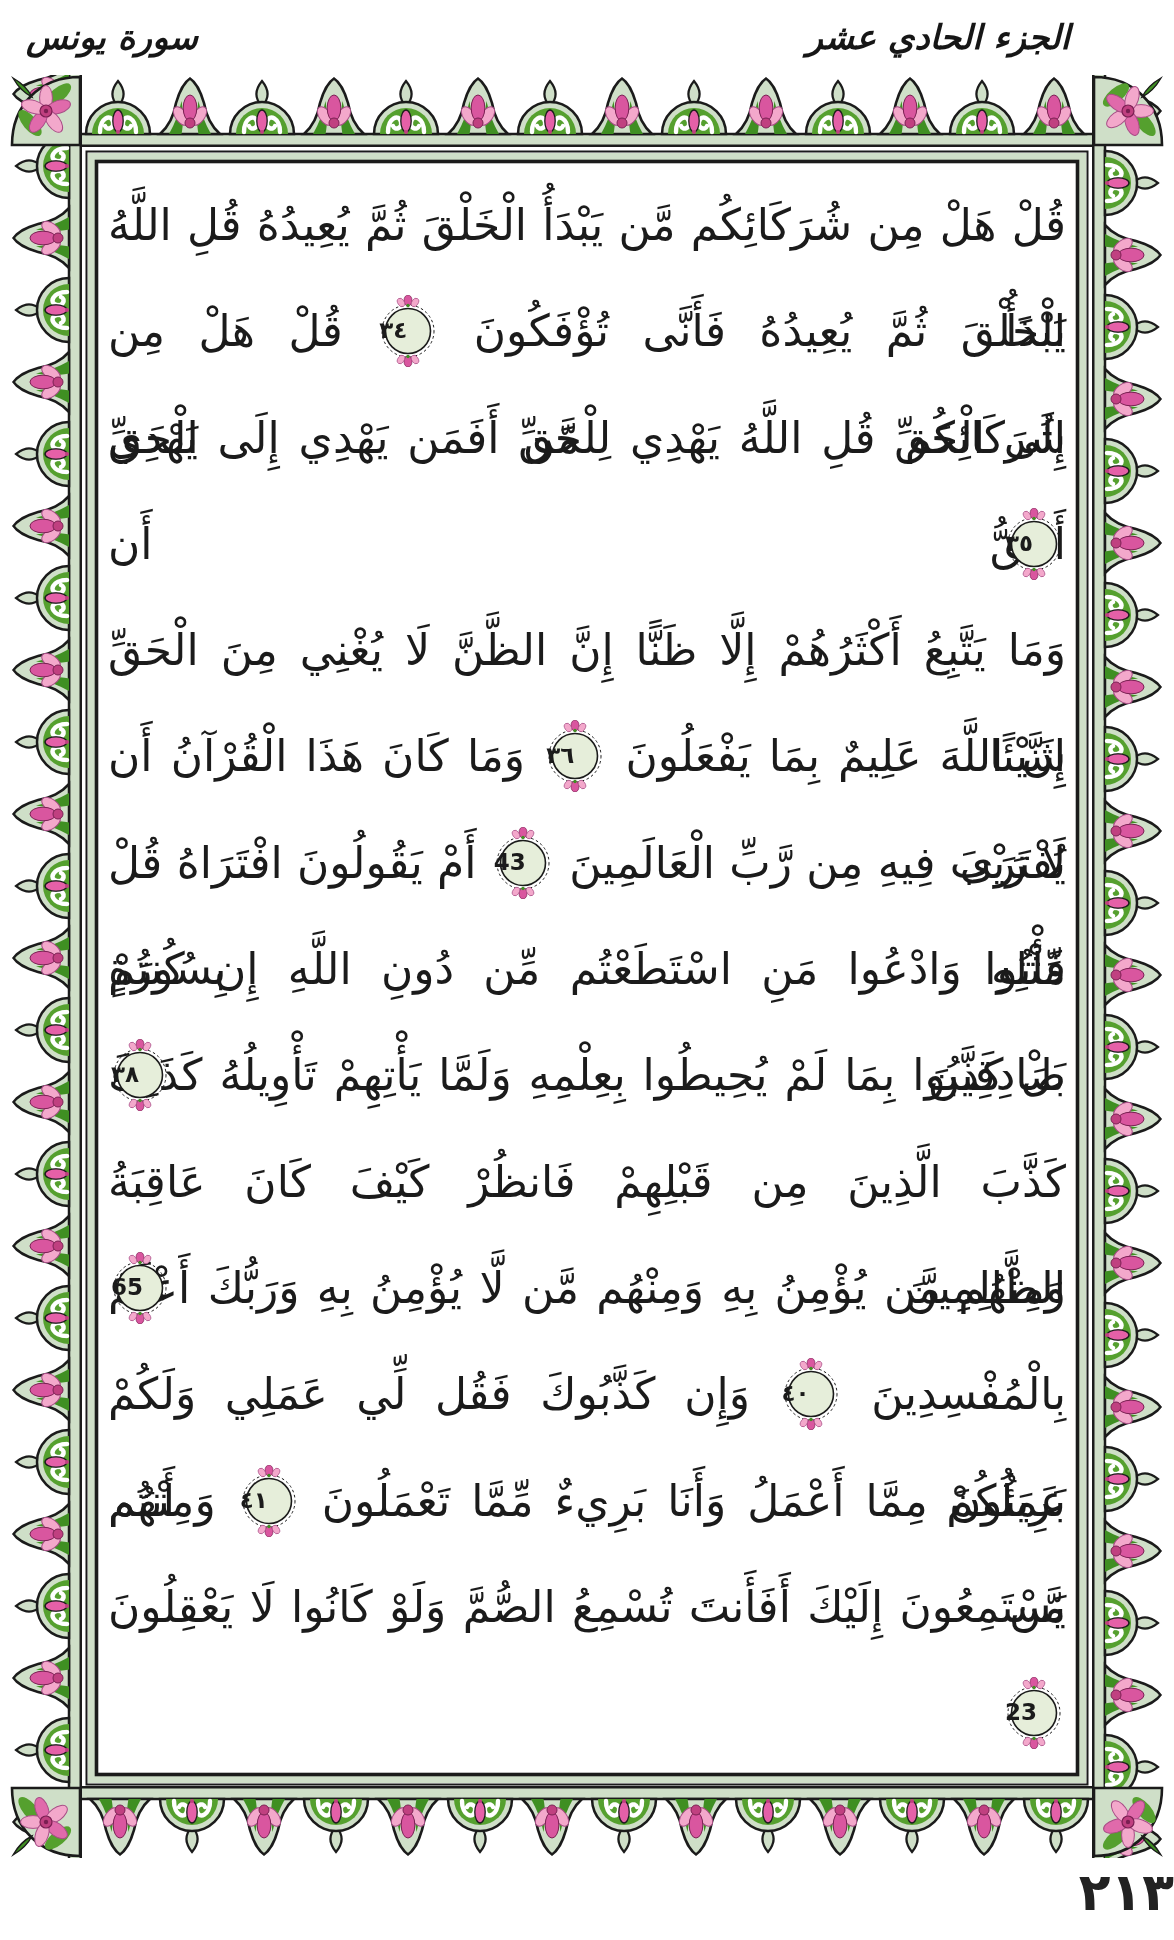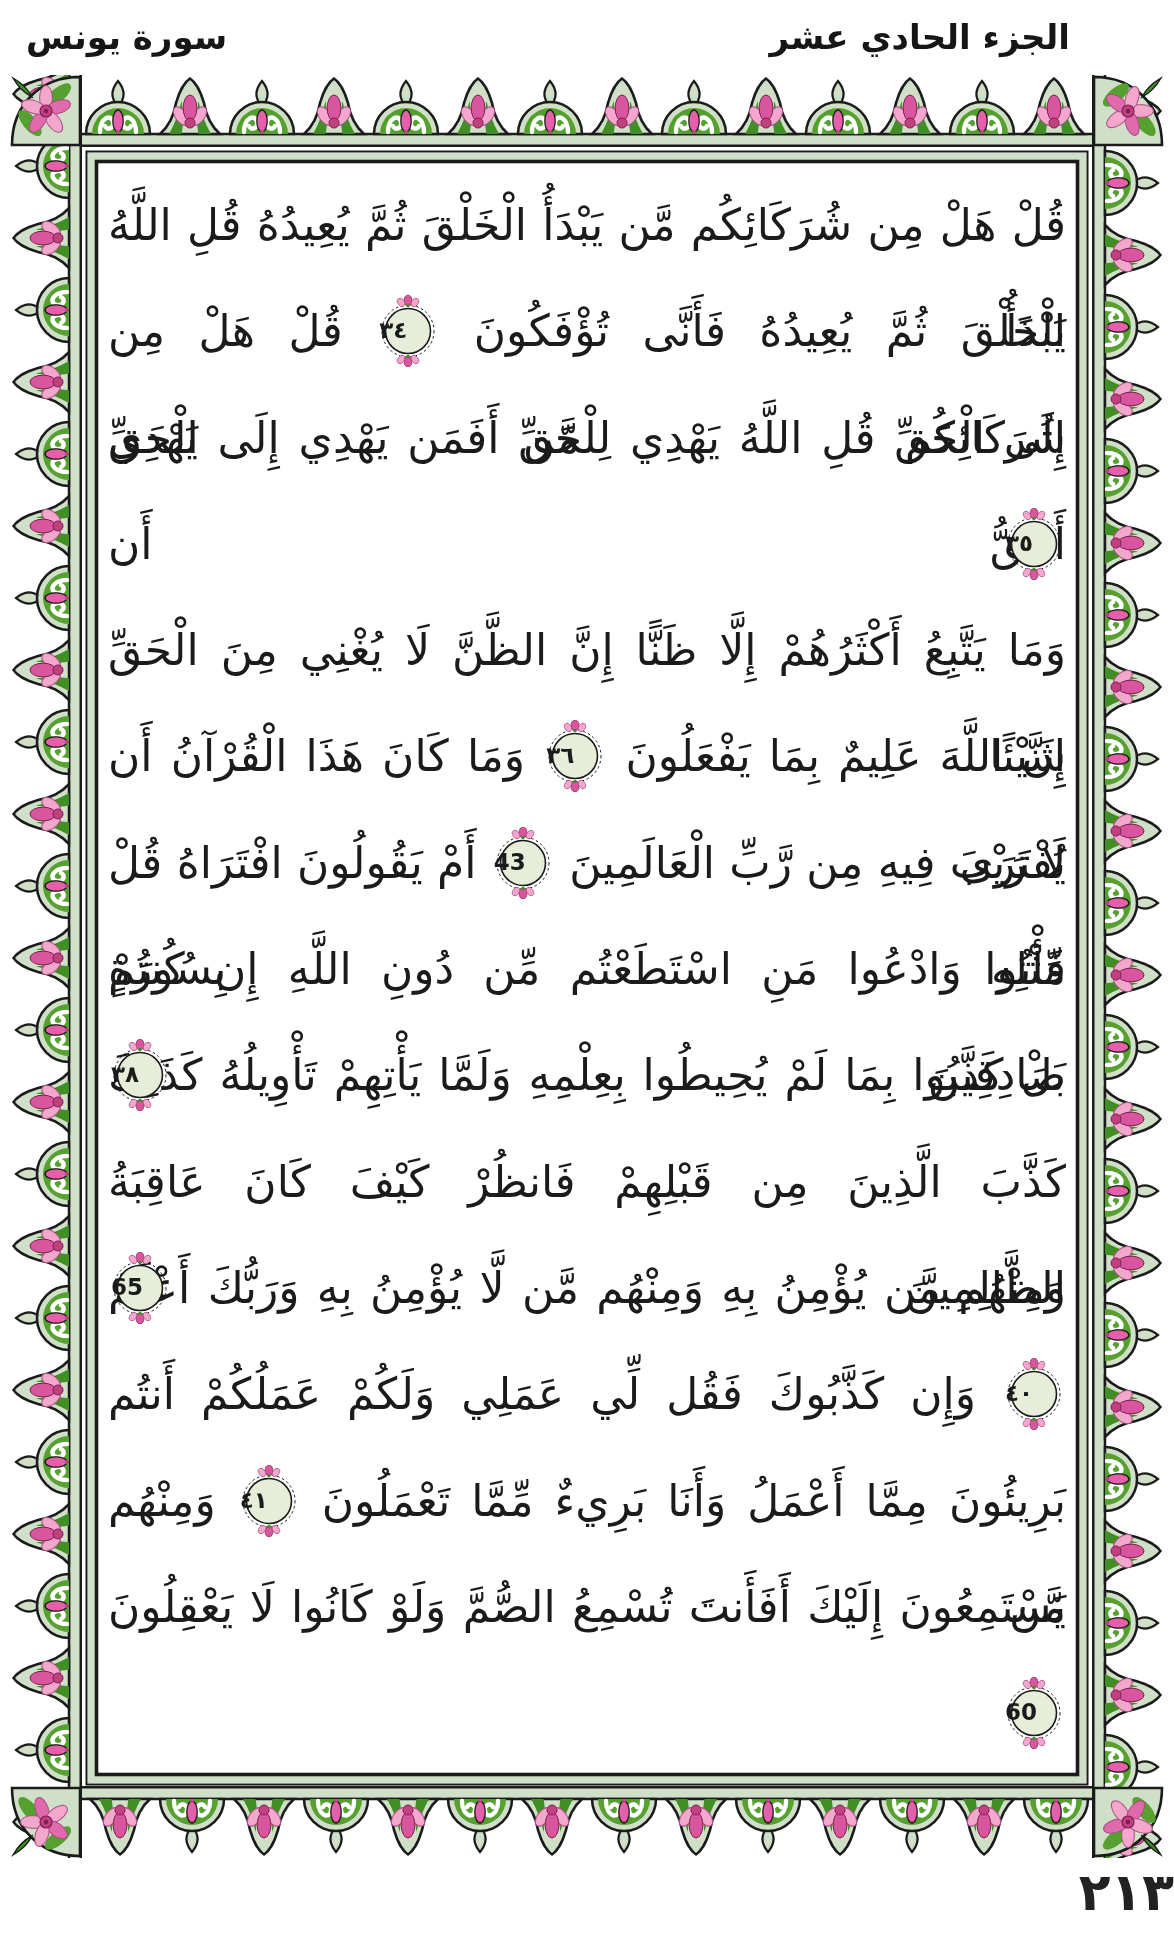--- a/index.html
+++ b/index.html
@@ -8,21 +8,21 @@
     font-family:"DejaVu Sans", sans-serif;color:#1b1b1b;overflow:hidden;
   }
   
   .header-row{
     position:absolute;top:4px;right:0;left:0;height:66px;
     display:flex;justify-content:space-between;align-items:center;
     direction:rtl;padding:0 104px 0 26px;box-sizing:border-box;
   }
   .header-label{
     font-size:34px;font-weight:bold;letter-spacing:0;
-    font-family:"DejaVu Sans", sans-serif;color:#161616;
+    font-family:"DejaVu Sans", sans-serif;color:#161616;font-style:italic;
   }
   
   .frame-svg{position:absolute;left:0;top:0;}
   
   .text-block{
     position:absolute;left:108px;top:172px;width:958px;height:1596px;
     direction:rtl;
   }
   .line{
     height:106.3px;line-height:106.3px;font-size:44px;
@@ -216,21 +216,21 @@
             <circle cx="29" cy="10.5" r="1.7" fill="#3f8f22"></circle>
           </g>
           <g>
             <ellipse cx="29" cy="66.5" rx="4" ry="5.5" fill="#d9569f" stroke="#7a1f52" stroke-width="0.7"></ellipse>
             <ellipse cx="22" cy="64.5" rx="3.2" ry="4.6" fill="#f3a8cb" stroke="#a84c86" stroke-width="0.7" transform="rotate(32 22 64.5)"></ellipse>
             <ellipse cx="36" cy="64.5" rx="3.2" ry="4.6" fill="#f3a8cb" stroke="#a84c86" stroke-width="0.7" transform="rotate(-32 36 64.5)"></ellipse>
             <circle cx="29" cy="61.5" r="1.7" fill="#3f8f22"></circle>
           </g>
         </svg><span class="ayah-num">65</span></span></div>
     <div class="line"><span class="words">وَمِنْهُم مَّن يُؤْمِنُ بِهِ وَمِنْهُم مَّن لَّا يُؤْمِنُ بِهِ وَرَبُّكَ أَعْلَمُ</span></div>
-    <div class="line"> <span class="ayah-marker"><svg viewBox="0 0 58 72" width="58" height="72" aria-hidden="true">
+    <div class="line"><span class="words">بِالْمُفْسِدِينَ</span> <span class="ayah-marker"><svg viewBox="0 0 58 72" width="58" height="72" aria-hidden="true">
           <circle cx="29" cy="36" r="26" fill="none" stroke="#1b1b1b" stroke-width="1" stroke-dasharray="2.6 2.6"></circle>
           <circle cx="29" cy="36" r="22.5" fill="#e6eeda" stroke="#1b1b1b" stroke-width="1.6"></circle>
           <g>
             <ellipse cx="29" cy="5.5" rx="4" ry="5.5" fill="#d9569f" stroke="#7a1f52" stroke-width="0.7"></ellipse>
             <ellipse cx="22" cy="7.5" rx="3.2" ry="4.6" fill="#f3a8cb" stroke="#a84c86" stroke-width="0.7" transform="rotate(-32 22 7.5)"></ellipse>
             <ellipse cx="36" cy="7.5" rx="3.2" ry="4.6" fill="#f3a8cb" stroke="#a84c86" stroke-width="0.7" transform="rotate(32 36 7.5)"></ellipse>
             <circle cx="29" cy="10.5" r="1.7" fill="#3f8f22"></circle>
           </g>
           <g>
             <ellipse cx="29" cy="66.5" rx="4" ry="5.5" fill="#d9569f" stroke="#7a1f52" stroke-width="0.7"></ellipse>
@@ -263,16 +263,16 @@
             <ellipse cx="22" cy="7.5" rx="3.2" ry="4.6" fill="#f3a8cb" stroke="#a84c86" stroke-width="0.7" transform="rotate(-32 22 7.5)"></ellipse>
             <ellipse cx="36" cy="7.5" rx="3.2" ry="4.6" fill="#f3a8cb" stroke="#a84c86" stroke-width="0.7" transform="rotate(32 36 7.5)"></ellipse>
             <circle cx="29" cy="10.5" r="1.7" fill="#3f8f22"></circle>
           </g>
           <g>
             <ellipse cx="29" cy="66.5" rx="4" ry="5.5" fill="#d9569f" stroke="#7a1f52" stroke-width="0.7"></ellipse>
             <ellipse cx="22" cy="64.5" rx="3.2" ry="4.6" fill="#f3a8cb" stroke="#a84c86" stroke-width="0.7" transform="rotate(32 22 64.5)"></ellipse>
             <ellipse cx="36" cy="64.5" rx="3.2" ry="4.6" fill="#f3a8cb" stroke="#a84c86" stroke-width="0.7" transform="rotate(-32 36 64.5)"></ellipse>
             <circle cx="29" cy="61.5" r="1.7" fill="#3f8f22"></circle>
           </g>
-        </svg><span class="ayah-num">60</span></span></div>
+        </svg><span class="ayah-num">23</span></span></div>
   </div>
 
 <div class="page-number">٢١٣</div>
 
 </body></html>

